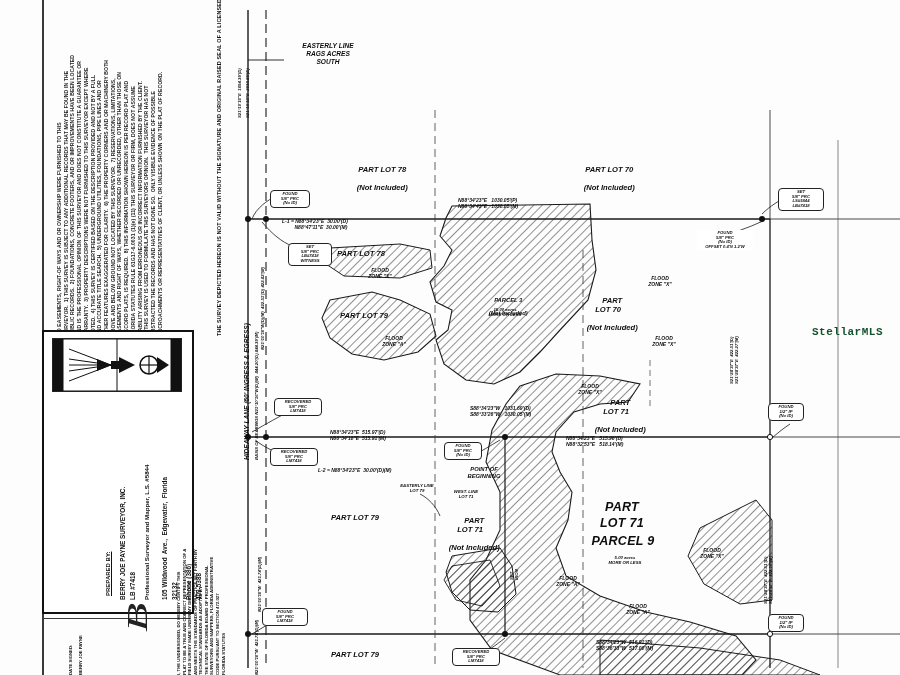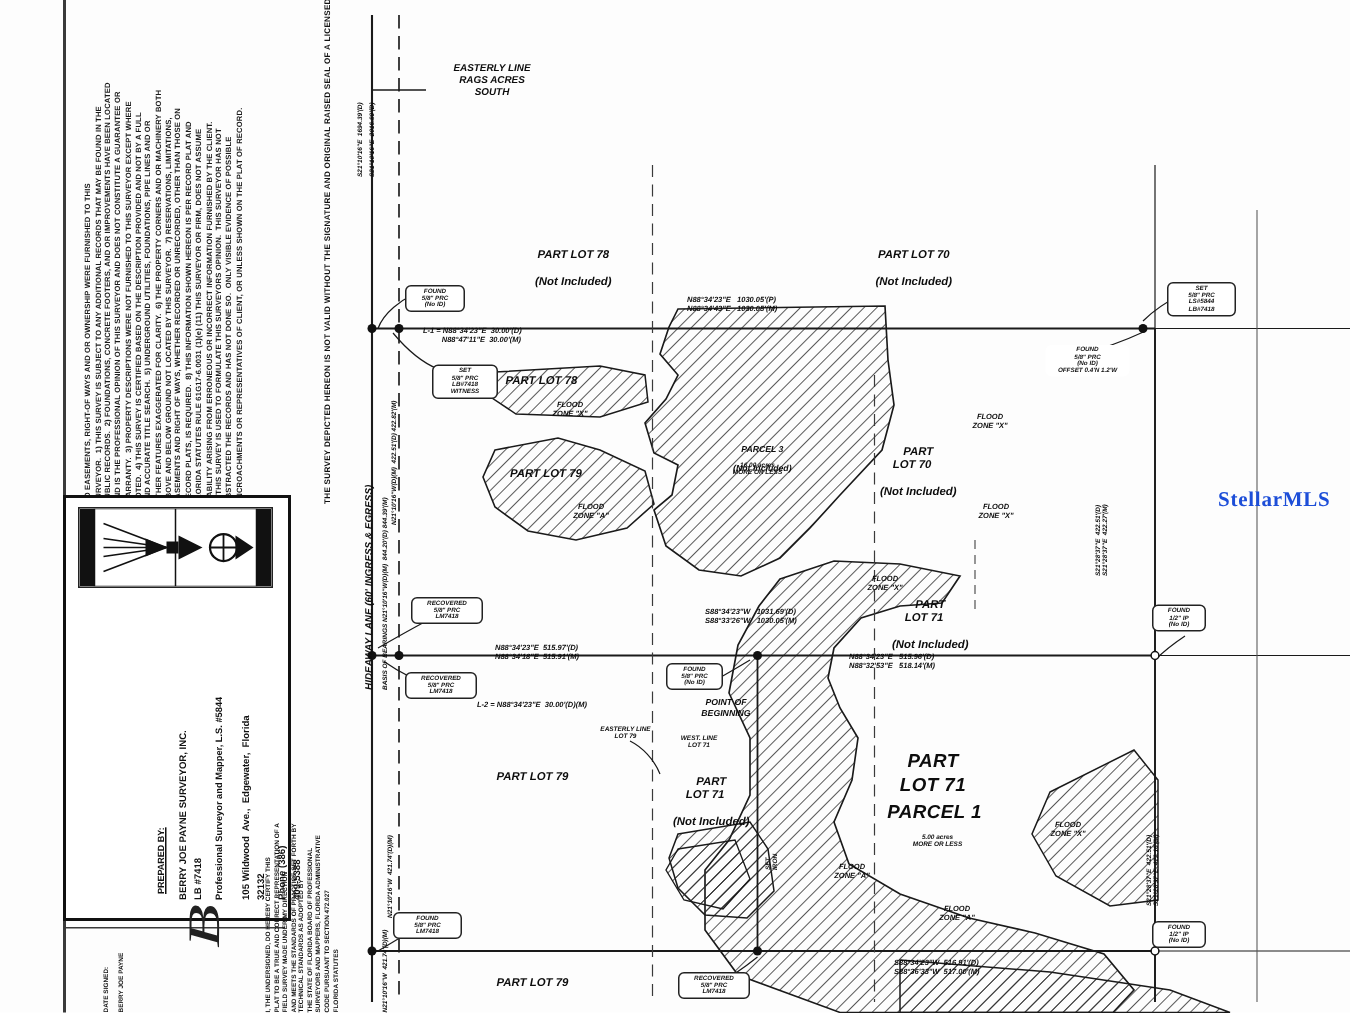--- a/index.html
+++ b/index.html
@@ -46,22 +46,22 @@
   .bubble{position:absolute;border:1px solid #222;border-radius:4px;background:#fff;
           font-size:4.2px;font-style:italic;font-weight:bold;line-height:1.12;
           text-align:center;white-space:pre;padding:1px 2px;color:#111;}
 
   
   .cert-col{font-size:4.3px;line-height:1.3;font-weight:bold;white-space:pre;}
 
   .sig{position:absolute;font-family:"Liberation Serif",serif;font-style:italic;
        font-size:30px;color:#222;transform-origin:0 0;}
 
-  .wmark{position:absolute;color:#1d4ed8;font-size:14px;font-weight:bold;
-         letter-spacing:.5px;font-family:Liberation Serif, serif;}
+  .wmark{position:absolute;color:#14532d;font-size:11px;font-weight:bold;
+         letter-spacing:.5px;font-family:Liberation Mono, monospace;}
 </style>
 </head>
 <body>
 
 <div id="sheet">
 
   <svg class="map" viewBox="0 0 900 675">
     <defs>
       <pattern id="hatch" width="6" height="6" patternUnits="userSpaceOnUse" patternTransform="rotate(45)">
         <line x1="0" y1="0" x2="0" y2="6" stroke="#2b2b2b" stroke-width="1.05"></line>
@@ -321,21 +321,21 @@
 
   <div class="lbl l6" style="left:462px;top:290px;width:86px;">
     <span>PARCEL 3</span><br>
     <span class="l5">(Not Included)</span>
   </div>
   <div class="lbl l45" style="left:462px;top:308px;width:86px;">16.00 acres
 MORE OR LESS</div>
 
   <div class="lbl big" style="left:574px;top:500px;width:96px;">PART
 LOT 71</div>
-  <div class="lbl big" style="left:570px;top:534px;width:106px;">PARCEL 1</div>
+  <div class="lbl big" style="left:570px;top:534px;width:106px;">PARCEL 9</div>
   <div class="lbl l45" style="left:582px;top:556px;width:86px;">5.00 acres
 MORE OR LESS</div>
 
   <div class="lbl l5" style="left:282px;top:219px;width:140px;text-align:left;">L-1 = N88°34'23"E  30.00'(D)
          N88°47'11"E  30.00'(M)</div>
 
   <div class="lbl l5" style="left:318px;top:468px;width:180px;text-align:left;">L-2 = N88°34'23"E  30.00'(D)(M)</div>
 
   <div class="lbl l5" style="left:458px;top:198px;width:130px;text-align:left;">N88°34'23"E   1030.05'(P)
 N88°34'43"E   1030.05'(M)</div>

